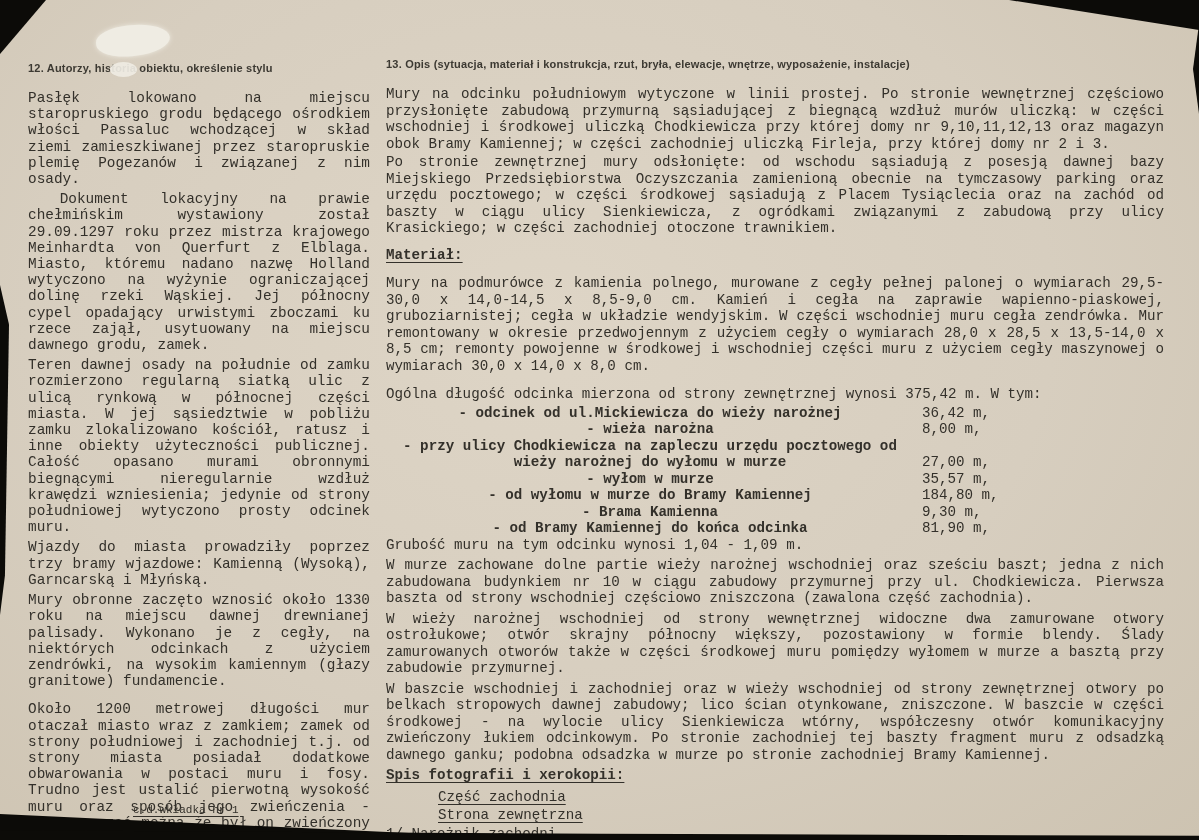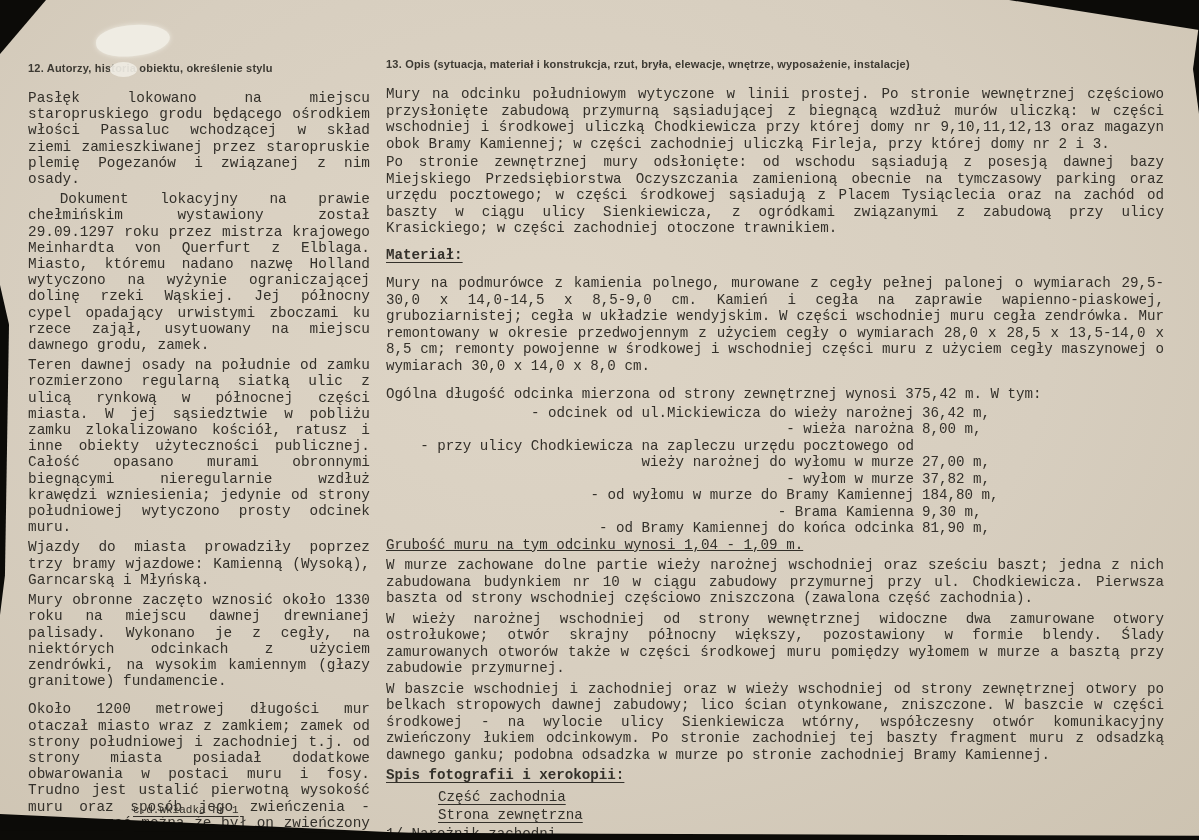--- a/index.html
+++ b/index.html
@@ -41,23 +41,23 @@
   .body-right{font-size:14.2px;line-height:16.5px;text-align:justify;}
 
   p.para{margin:0 0 4px 0;}
   p.para.tight{margin:12px 0 2px 0;}
   p.para.indent{text-indent:2.2em;}
 
   .typed-heading{font-weight:700;text-decoration:underline;text-underline-offset:3px;margin:10px 0 7px 0;}
   .length-intro{margin:0;}
   .meas-list{width:632px;margin:0 0 0 0;}
   .meas{display:flex;align-items:flex-end;}
-  .m-label{flex:1;padding-right:8px;text-align:right;}
+  .m-label{flex:1;padding-right:8px;text-align:center;font-weight:bold;}
   .m-val{width:96px;white-space:nowrap;}
-  .thickness{margin:2px 0 9px 0;text-decoration:underline;}
+  .thickness{margin:2px 0 9px 0;}
   .cond{margin:0 0 9px 0;}
   .photos-heading{font-weight:700;text-decoration:underline;text-underline-offset:3px;margin:4px 0 5px 0;}
   .photos-sub{text-decoration:underline;text-underline-offset:3px;margin:0 0 2px 52px;}
   .photo-item{margin:2px 0 5px 0;}
 
   .foot{position:absolute;font-size:11px;color:#33302a;text-decoration:underline;text-underline-offset:3px;}
   .foot-left{left:133px;top:804px;}
   .foot-right{left:872px;top:848px;}
 </style>
 </head>
@@ -100,21 +100,21 @@
           <div class="meas">
             <span class="m-label">- wieża narożna</span>
             <span class="m-val">8,00 m,</span>
           </div>
           <div class="meas">
             <span class="m-label">- przy ulicy Chodkiewicza na zapleczu urzędu pocztowego od wieży narożnej do wyłomu w murze</span>
             <span class="m-val">27,00 m,</span>
           </div>
           <div class="meas">
             <span class="m-label">- wyłom w murze</span>
-            <span class="m-val">37,82 m,</span>
+            <span class="m-val">35,57 m,</span>
           </div>
           <div class="meas">
             <span class="m-label">- od wyłomu w murze do Bramy Kamiennej</span>
             <span class="m-val">184,80 m,</span>
           </div>
           <div class="meas">
             <span class="m-label">- Brama Kamienna</span>
             <span class="m-val">9,30 m,</span>
           </div>
           <div class="meas">

